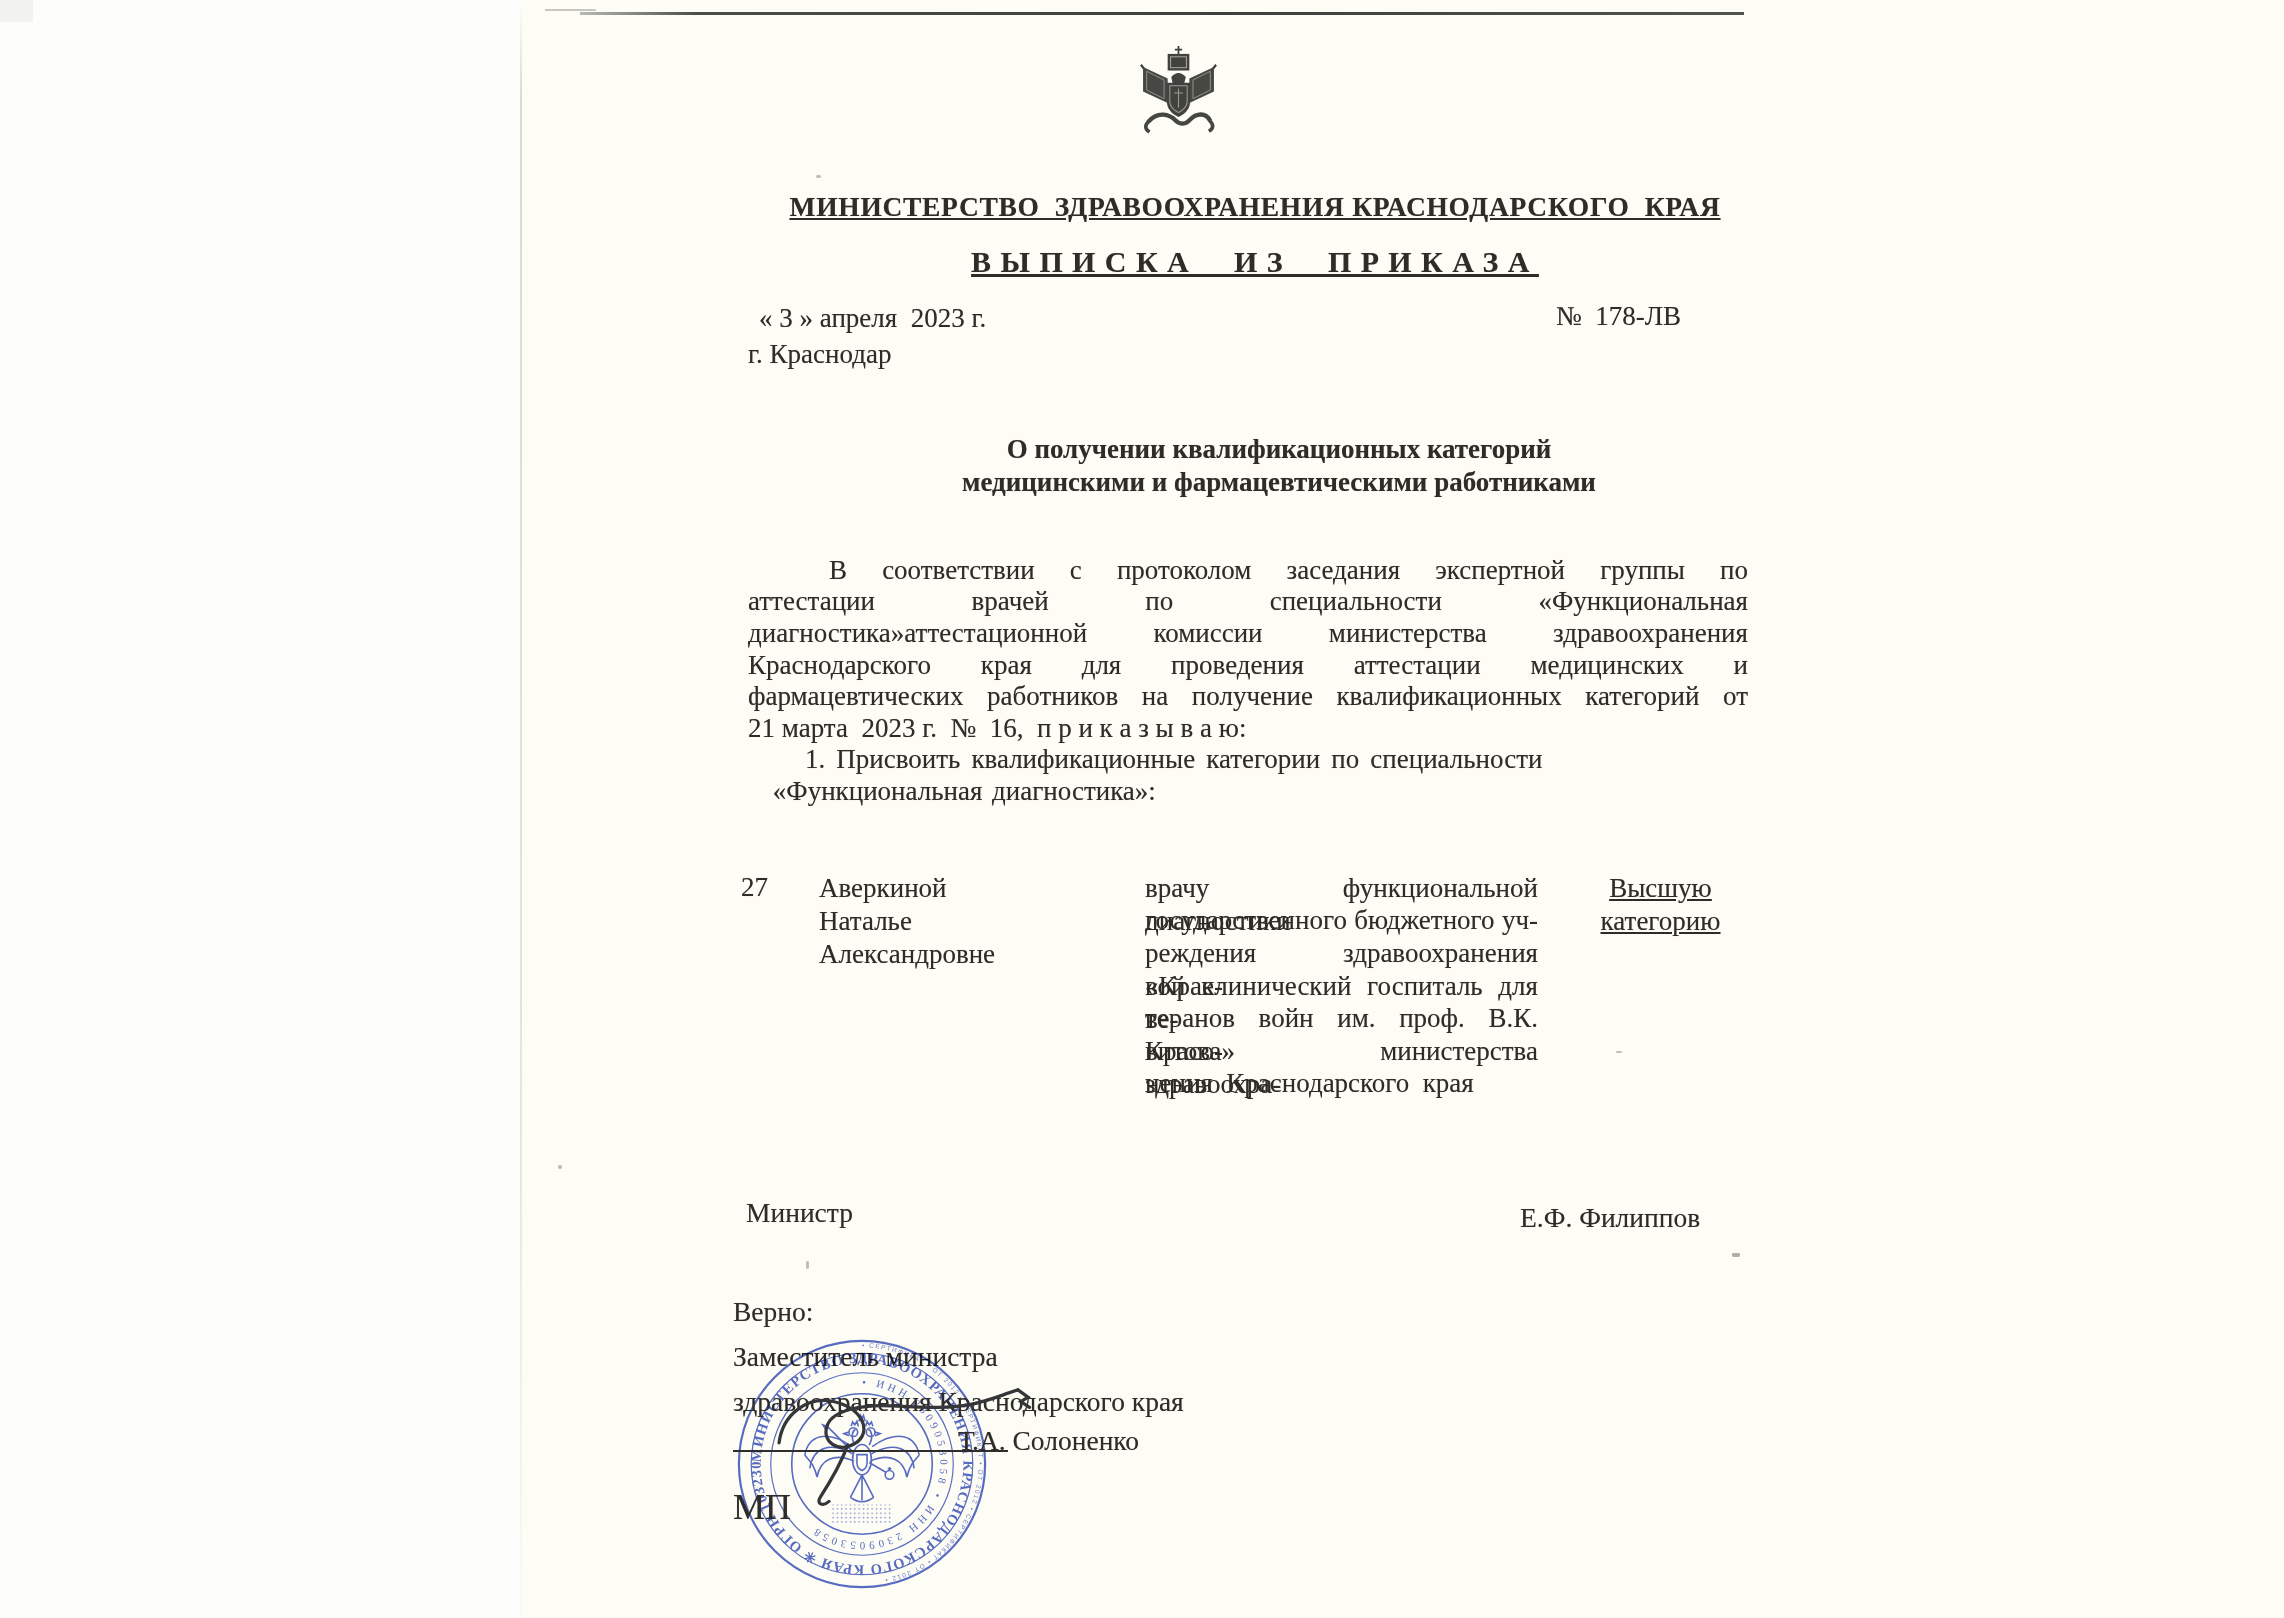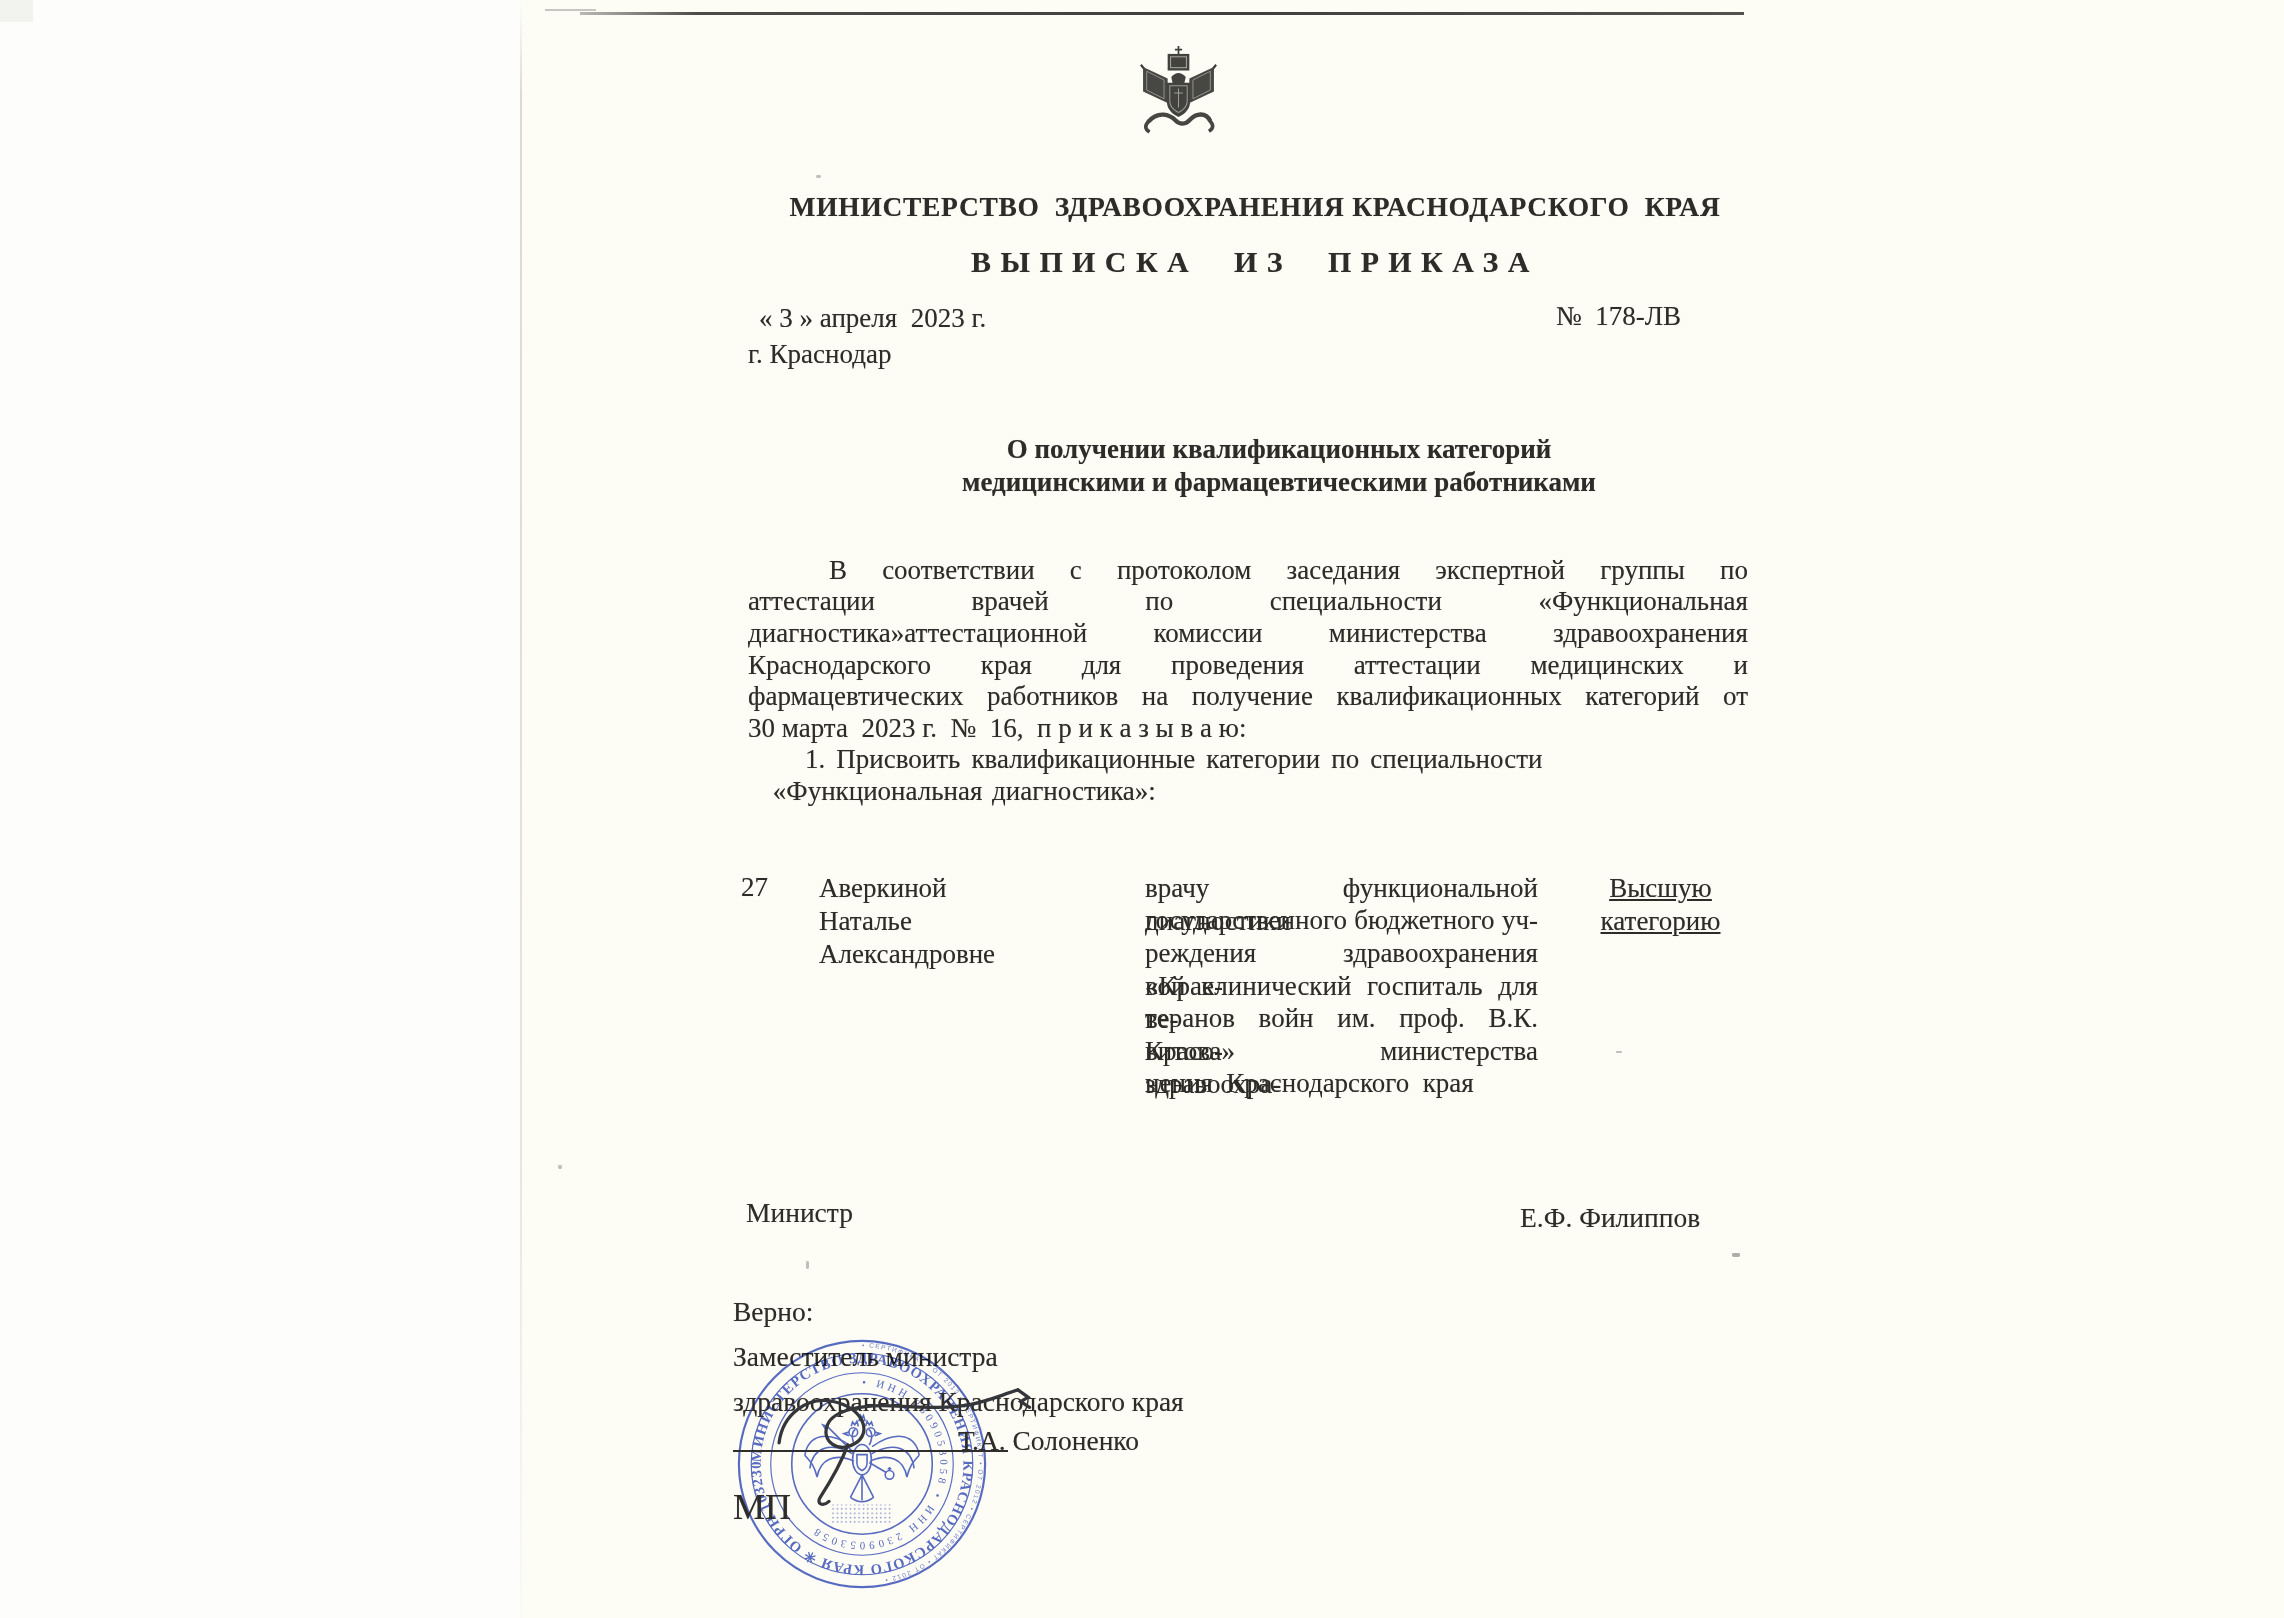--- a/index.html
+++ b/index.html
@@ -8,21 +8,21 @@
   .abs{position:absolute;}
   
   .sheet{left:522px;top:0;width:1762px;height:1618px;background:#fdfcf5;}
   .sheet-edge{left:520px;top:0;width:2.2px;height:1618px;
      background:linear-gradient(to bottom,rgba(180,176,160,.0),rgba(187,183,166,.5) 6%,rgba(187,183,166,.35) 70%,rgba(187,183,166,.05));}
   .top-rule{left:580px;top:12.3px;width:1164px;height:2.9px;
      background:linear-gradient(to right,#b9b9b6,#4c4c49 10%,#3f3f3d 55%,#52524f);}
   .top-rule-ext{left:545px;top:9.4px;width:51px;height:1.4px;background:#c7c6c0;}
 
   .doc-text{white-space:pre;}
-  .c-head{left:748px;width:1014px;text-align:center;font-weight:bold;}
+  .c-head{left:748px;width:1014px;text-align:center;font-weight:bold;text-decoration:underline;}
   .ministry{top:191px;font-size:27.5px;letter-spacing:0.7px;}
   .doctype{top:245px;font-size:30px;letter-spacing:9.4px;word-spacing:19px;}
   .dateline{left:759px;top:303px;font-size:27px;}
   .docnumber{left:1556px;top:301px;font-size:27px;}
   .city{left:748px;top:339px;width:1014px;text-align:left;font-size:27px;}
   .title1{left:761px;top:434px;width:1036px;text-align:center;font-weight:bold;font-size:27px;}
   .title2{left:761px;top:467px;width:1036px;text-align:center;font-weight:bold;font-size:27px;}
 
   .pline{left:748px;width:1000px;font-size:27px;line-height:32px;height:32px;}
   .pjust{text-align:justify;text-align-last:justify;}
@@ -91,21 +91,21 @@
 <div class="abs city soft">г. Краснодар</div>
 
 <div class="abs title1 soft">О получении квалификационных категорий</div>
 <div class="abs title2 soft">медицинскими и фармацевтическими работниками</div>
 
 <div class="abs pline pjust pindent soft" style="top:554px">В соответствии с протоколом заседания экспертной группы по</div>
 <div class="abs pline pjust soft" style="top:585px">аттестации врачей по специальности «Функциональная</div>
 <div class="abs pline pjust soft" style="top:617px">диагностика»аттестационной комиссии министерства здравоохранения</div>
 <div class="abs pline pjust soft" style="top:649px">Краснодарского края для проведения аттестации медицинских и</div>
 <div class="abs pline pjust soft" style="top:680px">фармацевтических работников на получение квалификационных категорий от</div>
-<div class="abs pline ppre soft" style="top:712px">30 марта  2023 г.  №  16,  п р и к а з ы в а ю:</div>
+<div class="abs pline ppre soft" style="top:712px">21 марта  2023 г.  №  16,  п р и к а з ы в а ю:</div>
 <div class="abs pline pnum soft" style="top:743px">1. Присвоить  квалификационные  категории  по специальности</div>
 <div class="abs pline pquote soft" style="top:775px">«Функциональная диагностика»:</div>
 
 <div class="abs trow-num soft">27</div>
 <div class="abs tname">
   <div class="soft">Аверкиной</div>
   <div class="soft">Наталье</div>
   <div class="soft">Александровне</div>
 </div>
 <div class="abs tdesc pjust soft" style="top:872px">врачу функциональной диагностики</div>

